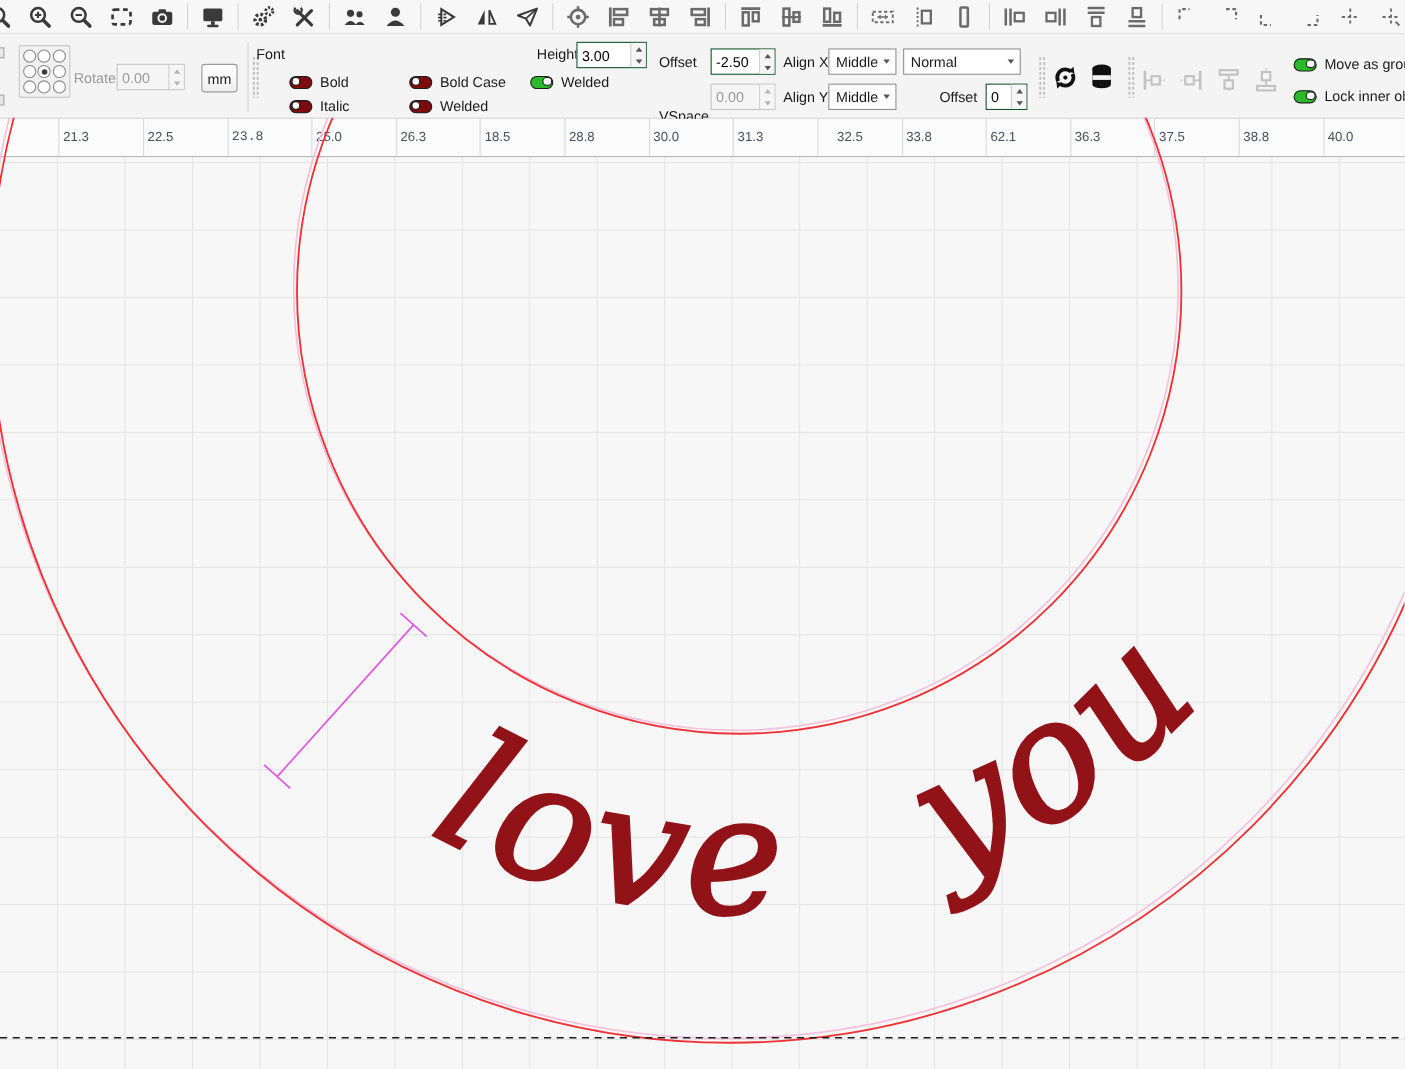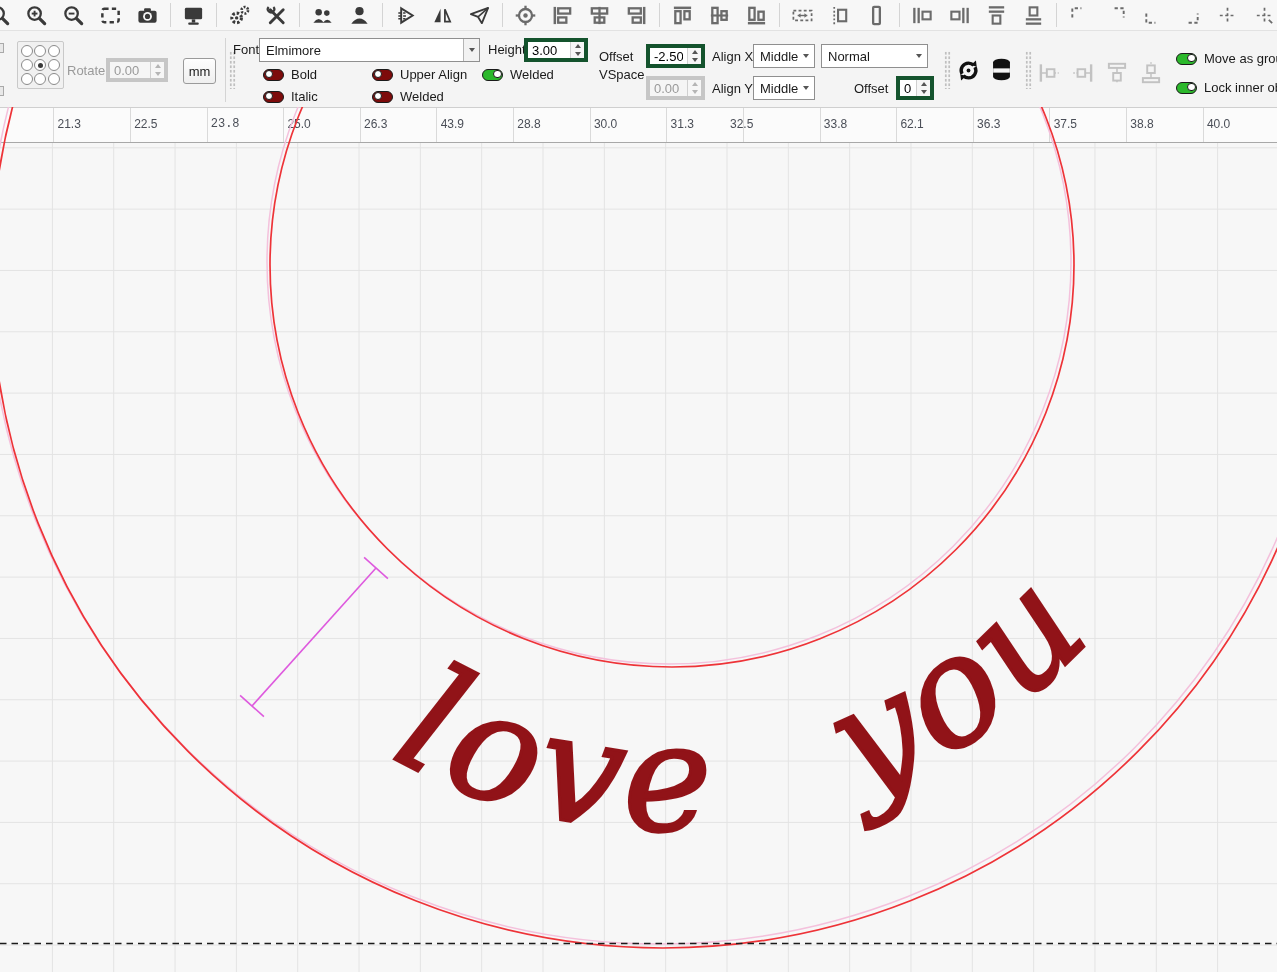--- a/index.html
+++ b/index.html
@@ -29,21 +29,21 @@
   .lbl { font-size:13px; color:#1a1a1a; white-space:nowrap; }
   .lbl.dis { color:#9a9a9a; }
   .anchor-grid { left:17px; top:10px; width:47px; height:48px;
     background:#f1f1f1; border:1px solid #c9c9c9; border-radius:2px;
     display:grid; grid-template-columns:repeat(3,1fr); place-items:center;
     padding:2px; }
   .anchor-grid .rb { width:12px; height:12px; border:1px solid #8a8a8a;
     border-radius:50%; background:#fff; position:relative; }
   .anchor-grid .rb.sel::after { content:""; position:absolute; left:2.5px;
     top:2.5px; width:5px; height:5px; border-radius:50%; background:#3a3a3a; }
-  .spin { height:24px; background:#fff; border:4px solid #14532d;
+  .spin { height:24px; background:#fff; border:1px solid #14532d;
     display:flex; align-items:stretch; }
   .spin input { border:none; outline:none; flex:1; min-width:0;
     font:13px "Liberation Sans",sans-serif; padding:0 4px; background:transparent; }
   .spin .btns { width:14px; border-left:1px solid #d0d0d0; display:flex;
     flex-direction:column; background:#f6f6f6; }
   .spin .btns span { flex:1; display:flex; align-items:center; justify-content:center; }
   .tri-u { width:0; height:0; border-left:3.5px solid transparent;
     border-right:3.5px solid transparent; border-bottom:4px solid #555; }
   .tri-d { width:0; height:0; border-left:3.5px solid transparent;
     border-right:3.5px solid transparent; border-top:4px solid #555; }
@@ -382,45 +382,39 @@
           </span>
         </div>
     </div>
 
     <div class="abs btn" style="left:183px; top:27px; width:33px">mm</div>
 
     <div class="abs vsep" style="left:221px; top:7px; height:64px"></div>
     <div class="abs grip" style="left:226px; top:20px"></div>
 
     <div class="abs lbl" style="left:233px; top:11px">Font</div>
-    <div class="abs combo" style="left:259px; top:7px; width:221px">
-      <div class="txt">Elmimore</div>
-      <div class="arr seg">
-          <i class="tri-d"></i>
-        </div>
-    </div>
 
     <div id="styleToggles">
         <div class="tglrow" style="left: 263px; top: 36px;">
           <div class="tgl off">
             <div class="knob"></div>
           </div>
           <span class="lbl">Bold</span>
         </div>
         <div class="tglrow" style="left: 263px; top: 58px;">
           <div class="tgl off">
             <div class="knob"></div>
           </div>
           <span class="lbl">Italic</span>
         </div>
         <div class="tglrow" style="left: 372px; top: 36px;">
           <div class="tgl off">
             <div class="knob"></div>
           </div>
-          <span class="lbl">Upper Align</span>
+          <span class="lbl">Bold Case</span>
         </div>
         <div class="tglrow" style="left: 372px; top: 58px;">
           <div class="tgl off">
             <div class="knob"></div>
           </div>
           <span class="lbl">Welded</span>
         </div>
         <div class="tglrow" style="left: 482px; top: 36px;">
           <div class="tgl on">
             <div class="knob"></div>
@@ -447,21 +441,21 @@
       <input value="-2.50" style="">
       <div class="btns">
           <span>
             <i class="tri-u"></i>
           </span>
           <span>
             <i class="tri-d"></i>
           </span>
         </div>
     </div>
-    <div class="abs lbl" style="left:599px; top:36px">VSpace</div>
+    <div class="abs lbl" style="left:599px; top:67px">VSpace</div>
     <div class="abs spin dis" style="left:646px; top:45px; width:59px">
       <input disabled="" value="0.00" style="">
       <div class="btns">
           <span>
             <i class="tri-u"></i>
           </span>
           <span>
             <i class="tri-d"></i>
           </span>
         </div>
@@ -584,25 +578,25 @@
       <div class="tick" style="left: 896.23px;"></div>
       <div class="tick" style="left: 972.86px;"></div>
       <div class="tick" style="left: 1049.49px;"></div>
       <div class="tick" style="left: 1126.12px;"></div>
       <div class="tick" style="left: 1202.75px;"></div>
       <div class="rlabel" style="left: 57.5px;">21.3</div>
       <div class="rlabel" style="left: 134.13px;">22.5</div>
       <div class="rlabel" style="left: 210.76px; font-family: Liberation Mono, monospace;">23.8</div>
       <div class="rlabel" style="left: 287.39px;">25.0</div>
       <div class="rlabel" style="left: 364.02px;">26.3</div>
-      <div class="rlabel" style="left: 440.65px;">43.9</div>
+      <div class="rlabel" style="left: 440.65px;">18.5</div>
       <div class="rlabel" style="left: 517.28px;">28.8</div>
       <div class="rlabel" style="left: 593.91px;">30.0</div>
       <div class="rlabel" style="left: 670.54px;">31.3</div>
-      <div class="rlabel" style="left: 730px;">32.5</div>
+      <div class="rlabel" style="left: 761px;">32.5</div>
       <div class="rlabel" style="left: 823.8px;">33.8</div>
       <div class="rlabel" style="left: 900.43px;">62.1</div>
       <div class="rlabel" style="left: 977.06px;">36.3</div>
       <div class="rlabel" style="left: 1053.69px;">37.5</div>
       <div class="rlabel" style="left: 1130.32px;">38.8</div>
       <div class="rlabel" style="left: 1206.95px;">40.0</div>
     </div>
 
   <div class="canvas"></div>
 

